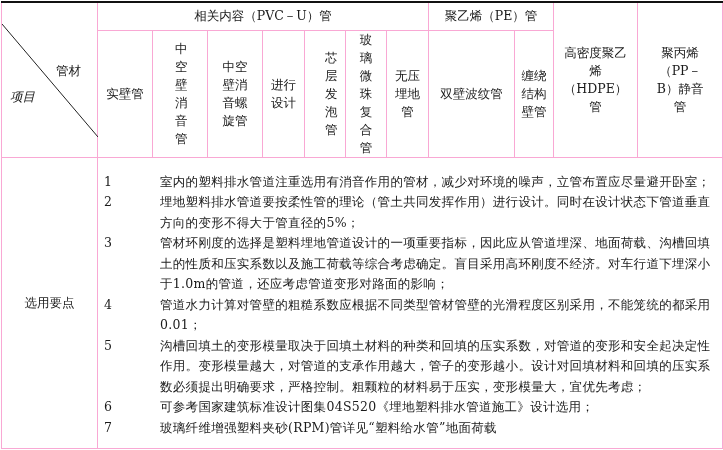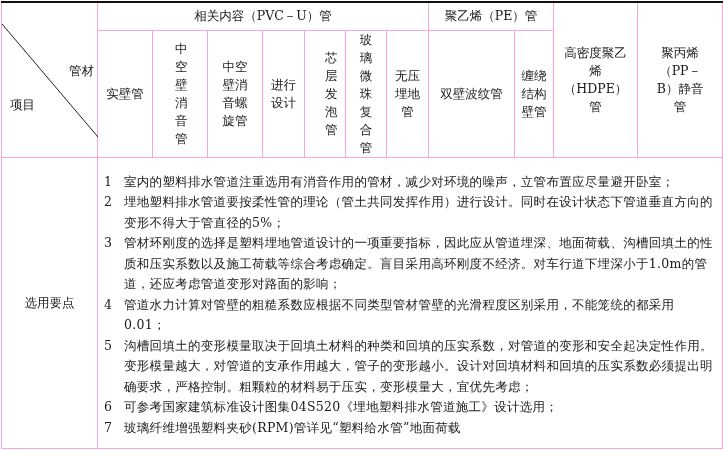--- a/index.html
+++ b/index.html
@@ -3,26 +3,26 @@
 <meta charset="utf-8">
 <style>
   html, body { margin:0; padding:0; background:#fff; }
   body { width:723px; height:450px; overflow:hidden; font-family:"DejaVu Serif","Liberation Serif",serif; color:#1a1a1a; }
   .wrap { position:relative; width:723px; height:450px; }
   table { position:absolute; left:1px; top:1px; border-collapse:collapse; table-layout:fixed; width:721px; height:448px; }
   td { border:1px solid #f9a8d4; padding:0; text-align:center; vertical-align:middle; font-size:12.5px; line-height:18px; }
   .outer-top { border-top:2px solid #111; }
   .corner { position:relative; height:112px; }
   .corner svg { position:absolute; left:0; top:0; }
-  .corner .lbl-a { position:absolute; left:8px; top:72px; }
-  .corner .lbl-b { position:absolute; left:67px; top:38px; }
+  .corner .lbl-a { position:absolute; left:8px; top:64px;font-style:italic; }
+  .corner .lbl-b { position:absolute; left:54px; top:38px; }
   .body-cell { text-align:left; vertical-align:top; padding:14px 8px 0 6px; }
   .item { display:flex; font-size:12.5px; line-height:20.5px; }
   .item .num { width:20px; flex:none; }
-  .item .txt { flex:1; letter-spacing:0.3px; }
+  .item .txt { flex:1; letter-spacing:0.3px;margin-left:36px; }
 </style>
 </head>
 <body>
 
 <div class="wrap">
 <table>
   <colgroup>
     <col style="width:96px">
         <col style="width:55px">
         <col style="width:55px">

